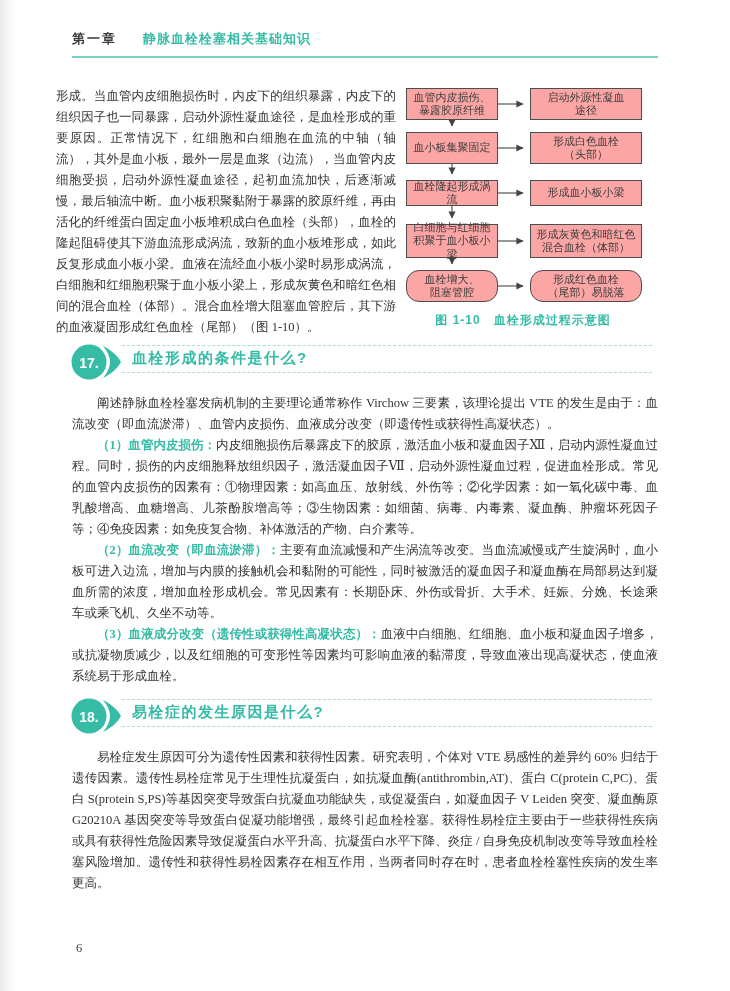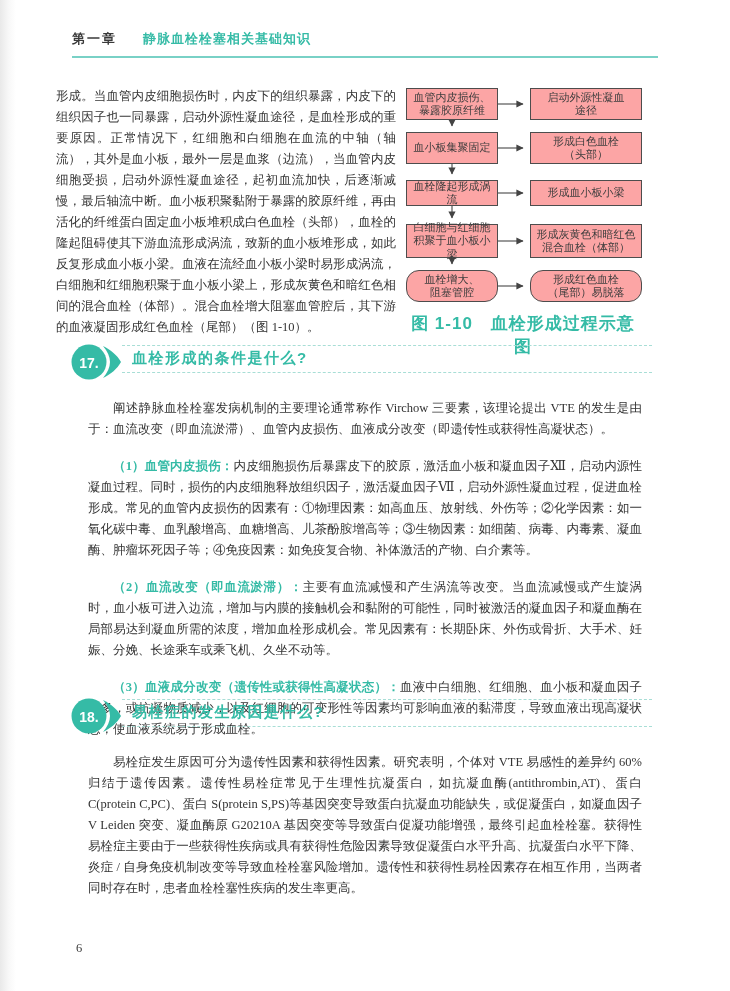--- a/index.html
+++ b/index.html
@@ -35,33 +35,33 @@
     display:flex;align-items:center;justify-content:center;text-align:center;
     white-space:pre-line;font-size:11px;line-height:13.5px;color:#3c3c3c;padding:1px 5px;}
   .fl{left:2px;width:92px;}
   .fr{left:126px;width:112px;}
   .frow1{top:2px;height:32px;}
   .frow2{top:46px;height:32px;}
   .frow3{top:94px;height:26px;}
   .frow4{top:138px;height:34px;}
   .frow5{top:184px;height:32px;border-radius:13px;}
   .fig-caption{position:absolute;top:226px;left:0;right:0;text-align:center;
-    color:var(--accent);font-weight:bold;font-size:17px;letter-spacing:1px;
+    color:var(--accent);font-weight:bold;font-size:12px;letter-spacing:1px;
     font-family:"Liberation Sans","DejaVu Sans",sans-serif;}
   
   .qa{position:absolute;left:72px;width:586px;}
   .qa-head{position:relative;height:40px;margin-bottom:11px;}
   .qa-rule{position:absolute;left:50px;right:6px;height:0;
     border-top:1.5px dashed var(--accent-light);}
   .qa-rule.t{top:3px;} .qa-rule.b{top:30px;}
   .qa-badge{position:absolute;left:-2px;top:0;width:54px;height:40px;}
   .qa-title{position:absolute;left:60px;top:7px;color:var(--accent);
     font-family:"Liberation Sans","DejaVu Sans",sans-serif;
     font-weight:bold;font-size:15px;letter-spacing:1.5px;}
-  .qa-body p{margin:16px;text-indent:2em;}
+  .qa-body p{margin:0;text-indent:2em;}
   .hl{color:var(--accent);font-weight:bold;}
   .it{}
   
   .page-number{position:absolute;left:76px;top:941px;font-size:12.5px;color:#3b3b3b;}
 </style>
 </head>
 <body>
 
 <div class="page">
   <div class="scan-edge"></div>

